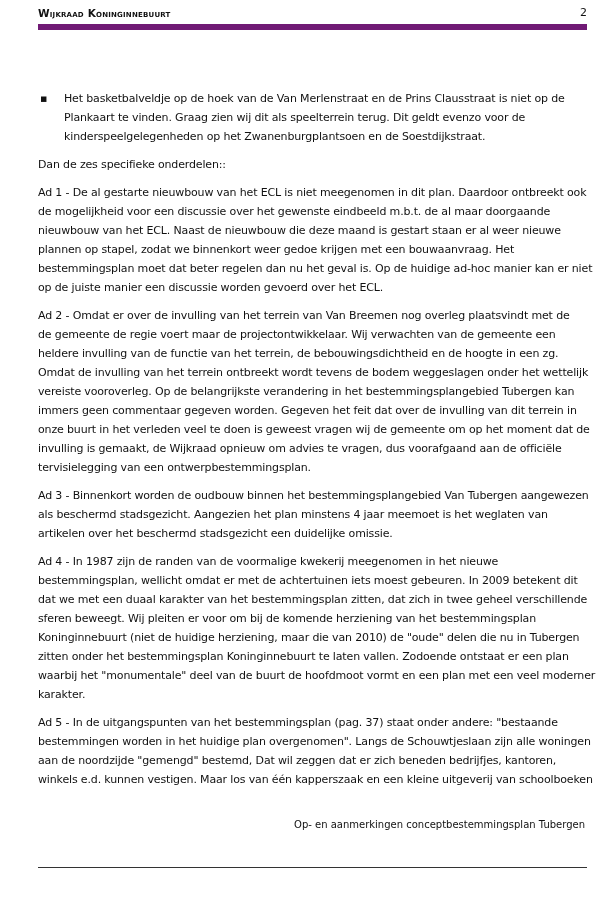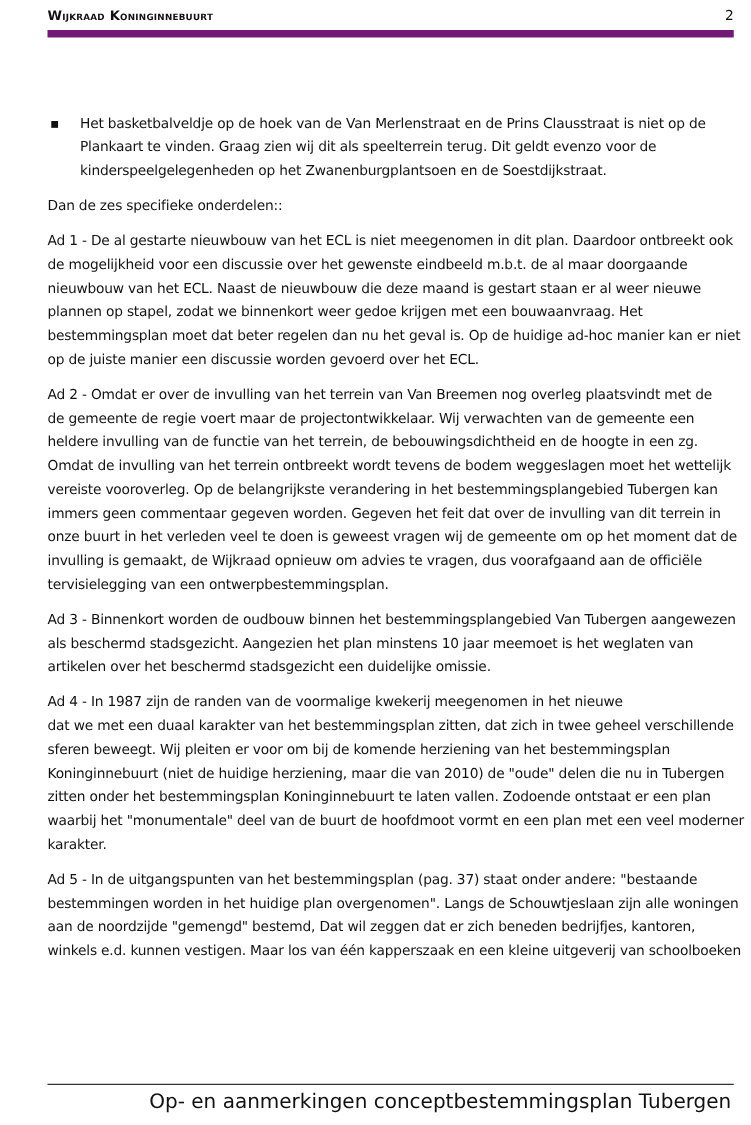--- a/index.html
+++ b/index.html
@@ -11,21 +11,21 @@
                   letter-spacing: 0.2px; font-weight: bold; }
   .header-page { position: absolute; right: 0; top: 0px; font-size: 11px; }
   .content { position: absolute; left: 38px; top: 89px; width: 552px; font-size: 11px;
              line-height: 19px; letter-spacing: -0.15px; }
   .bullet-item { position: relative; padding-left: 26px; margin-bottom: 9px; }
   .bullet-mark { position: absolute; left: 2px; top: 0; }
   .para { margin: 0 0 9px 0; }
   .line { display: block; white-space: nowrap; }
   .footer-line { position: absolute; left: 38px; width: 549px; top: 867px; height: 0;
                  border-top: 1px solid #333; }
-  .footer-text { position: absolute; right: 16px; top: 871px; font-size: 16px; }
+  .footer-text { position: absolute; right: 16px; top: 819px; font-size: 10px; }
 </style>
 </head>
 <body>
 
 <div class="header">
   <span class="header-title">Wijkraad Koninginnebuurt</span>
   <span class="header-page">2</span>
 </div>
 
 <div class="content">
@@ -46,36 +46,37 @@
     <span class="line">nieuwbouw van het ECL. Naast de nieuwbouw die deze maand is gestart staan er al weer nieuwe</span>
     <span class="line">plannen op stapel, zodat we binnenkort weer gedoe krijgen met een bouwaanvraag. Het</span>
     <span class="line">bestemmingsplan moet dat beter regelen dan nu het geval is. Op de huidige ad-hoc manier kan er niet</span>
     <span class="line">op de juiste manier een discussie worden gevoerd over het ECL.</span>
   </p>
 
   <p class="para">
     <span class="line">Ad 2 - Omdat er over de invulling van het terrein van Van Breemen nog overleg plaatsvindt met de</span>
     <span class="line">de gemeente de regie voert maar de projectontwikkelaar. Wij verwachten van de gemeente een</span>
     <span class="line">heldere invulling van de functie van het terrein, de bebouwingsdichtheid en de hoogte in een zg.</span>
-    <span class="line">Omdat de invulling van het terrein ontbreekt wordt tevens de bodem weggeslagen moet het wettelijk</span>
+    <span class="line">Omdat de invulling van het terrein ontbreekt wordt tevens de bodem weggeslagen onder het wettelijk</span>
     <span class="line">vereiste vooroverleg. Op de belangrijkste verandering in het bestemmingsplangebied Tubergen kan</span>
     <span class="line">immers geen commentaar gegeven worden. Gegeven het feit dat over de invulling van dit terrein in</span>
     <span class="line">onze buurt in het verleden veel te doen is geweest vragen wij de gemeente om op het moment dat de</span>
     <span class="line">invulling is gemaakt, de Wijkraad opnieuw om advies te vragen, dus voorafgaand aan de officiële</span>
     <span class="line">tervisielegging van een ontwerpbestemmingsplan.</span>
   </p>
 
   <p class="para">
     <span class="line">Ad 3 - Binnenkort worden de oudbouw binnen het bestemmingsplangebied Van Tubergen aangewezen</span>
-    <span class="line">als beschermd stadsgezicht. Aangezien het plan minstens 10 jaar meemoet is het weglaten van</span>
+    <span class="line">als beschermd stadsgezicht. Aangezien het plan minstens 4 jaar meemoet is het weglaten van</span>
     <span class="line">artikelen over het beschermd stadsgezicht een duidelijke omissie.</span>
   </p>
 
   <p class="para">
     <span class="line">Ad 4 - In 1987 zijn de randen van de voormalige kwekerij meegenomen in het nieuwe</span>
+    <span class="line">bestemmingsplan, wellicht omdat er met de achtertuinen iets moest gebeuren. In 2009 betekent dit</span>
     <span class="line">dat we met een duaal karakter van het bestemmingsplan zitten, dat zich in twee geheel verschillende</span>
     <span class="line">sferen beweegt. Wij pleiten er voor om bij de komende herziening van het bestemmingsplan</span>
     <span class="line">Koninginnebuurt (niet de huidige herziening, maar die van 2010) de "oude" delen die nu in Tubergen</span>
     <span class="line">zitten onder het bestemmingsplan Koninginnebuurt te laten vallen. Zodoende ontstaat er een plan</span>
     <span class="line">waarbij het "monumentale" deel van de buurt de hoofdmoot vormt en een plan met een veel moderner</span>
     <span class="line">karakter.</span>
   </p>
 
   <p class="para">
     <span class="line">Ad 5 - In de uitgangspunten van het bestemmingsplan (pag. 37) staat onder andere: "bestaande</span>

